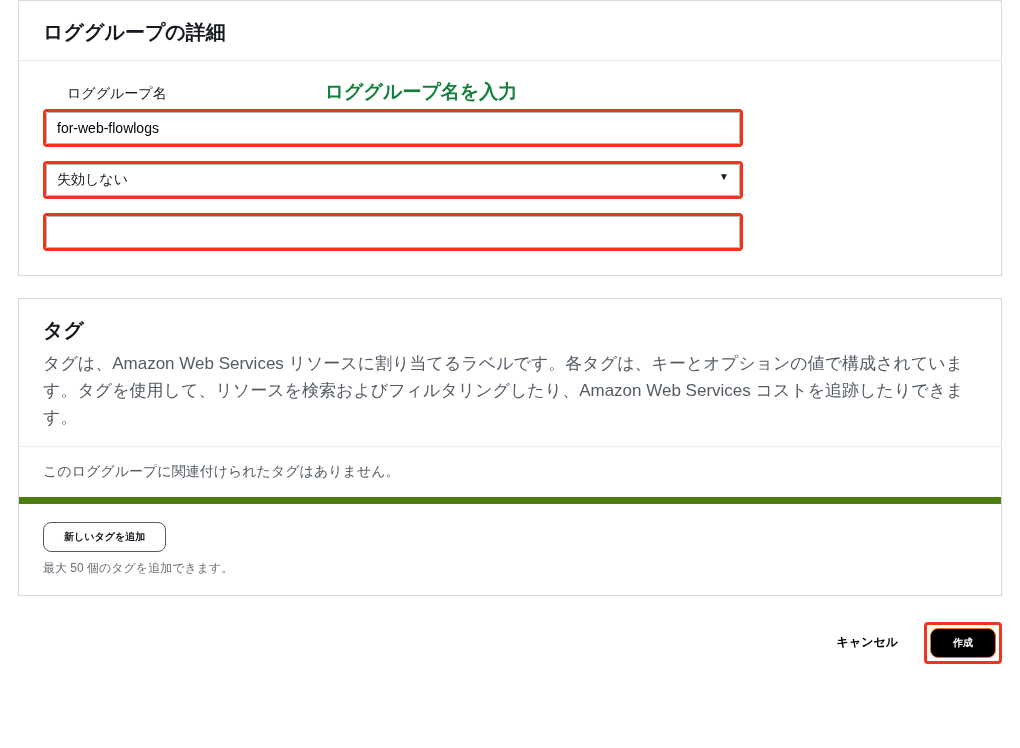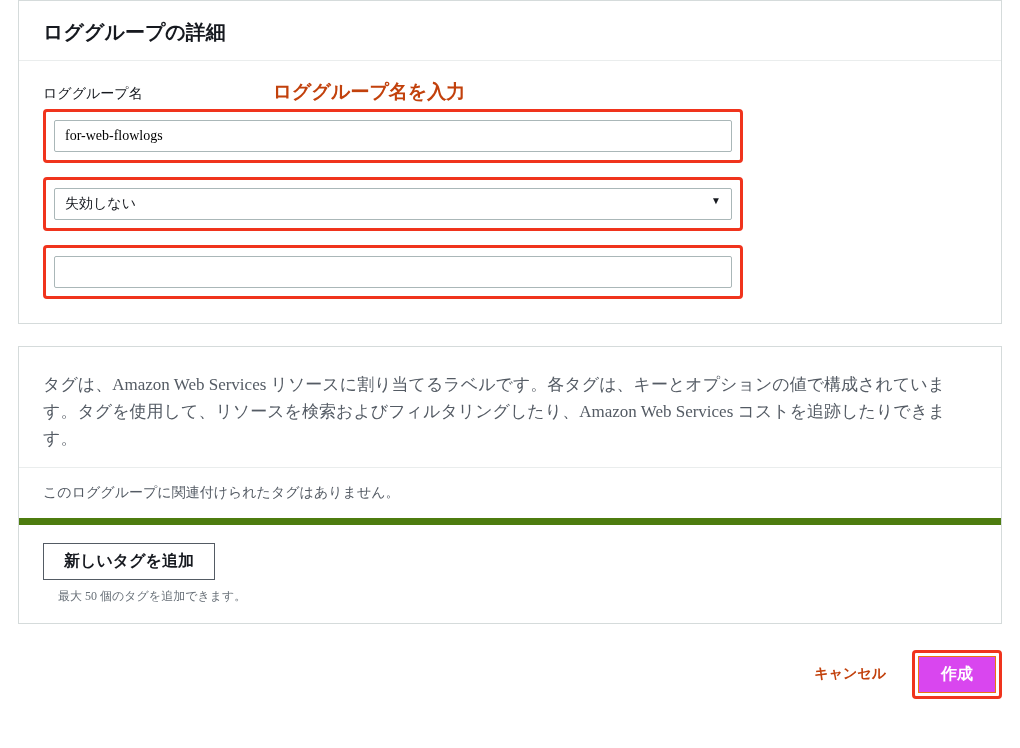--- a/index.html
+++ b/index.html
@@ -1,15 +1,15 @@
 <!DOCTYPE html>
 <html><head>
 <meta charset="utf-8">
 <style>
-  * { box-sizing: border-box; margin: 0; padding: 0; font-family: Liberation Serif, serif; }
+  * { box-sizing: border-box; margin: 0; padding: 0; }
   body {
     font-family: "Amazon Ember", "Helvetica Neue", "Hiragino Sans", "Hiragino Kaku Gothic ProN", Meiryo, Arial, sans-serif;
     background: #ffffff;
     color: #16191f;
     width: 1020px;
     padding: 0 18px 18px 18px;
   }
   .panel {
     border: 1px solid #d5dbdb;
     background: #ffffff;
@@ -31,36 +31,38 @@
     margin-top: 6px;
     font-weight: 400;
   }
   .panel-body {
     padding: 18px 24px 24px 24px;
   }
   .field-group { margin-bottom: 14px; }
   .field-label-row {
     display: flex;
     align-items: baseline;
+    gap: 28px;
     margin-bottom: 4px;
+    margin-left: 24px;
   }
   .field-label {
     font-size: 14px;
     color: #16191f;
     font-weight: 400;
   }
   .annotation {
     font-size: 19px;
     font-weight: 700;
-    color: #c2410c;
+    color: #15803d;
   }
   .hl-box {
     border: 3px solid #f0341d;
     border-radius: 4px;
-    padding: 8px;
+    padding: 0;
     width: 700px;
   }
   .text-input, .select-box {
     width: 100%;
     padding: 6px 10px;
     font-size: 14px;
     border: 1px solid #aab7b8;
     border-radius: 2px;
     background: #ffffff;
     height: 32px;
@@ -80,55 +82,54 @@
     font-size: 14px;
     color: #545b64;
     border-bottom: 7px solid #4d7c0f;
   }
   .tag-actions {
     padding: 18px 24px;
   }
   .btn {
     display: inline-block;
     padding: 7px 20px;
-    font-size: 16px;
+    font-size: 10px;
     font-weight: 700;
-    border-radius: 0;
+    border-radius: 8px;
     cursor: pointer;
     border: 1px solid transparent;
   }
   .btn-outline {
     background: #ffffff;
     border: 1px solid #545b64;
     color: #16191f;
   }
   .hint {
     font-size: 12px;
     color: #687078;
     margin-top: 8px;
-    margin-left: 15px;
   }
   .footer {
     display: flex;
     justify-content: flex-end;
     align-items: center;
     gap: 14px;
     padding: 4px 0;
   }
   .btn-link {
     background: none;
     border: none;
-    font-size: 14px;
+    font-size: 12px;
     font-weight: 700;
-    color: #c2410c;
+    color: #000000;
     cursor: pointer;
     padding: 6px 12px;
   }
   .btn-primary {
-    background: #d946ef;
+    background: #000000;
     color: #ffffff;
     border: 1px solid #ec7211;
     padding: 7px 22px;
   }
   .primary-hl {
     border: 3px solid #f0341d;
     border-radius: 4px;
     padding: 3px;
     display: inline-flex;
   }
@@ -165,20 +166,21 @@
       <div class="hl-box">
         <input type="text" class="text-input" value="" style="">
       </div>
     </div>
 
   </div>
 </div>
 
 <div class="panel">
   <div class="panel-header">
+    <h2>タグ</h2>
     <p class="desc">タグは、Amazon Web Services リソースに割り当てるラベルです。各タグは、キーとオプションの値で構成されています。タグを使用して、リソースを検索およびフィルタリングしたり、Amazon Web Services コストを追跡したりできます。</p>
   </div>
   <div class="tag-empty">このロググループに関連付けられたタグはありません。</div>
   <div class="tag-actions">
     <button class="btn btn-outline">新しいタグを追加</button>
     <div class="hint">最大 50 個のタグを追加できます。</div>
   </div>
 </div>
 
 <div class="footer">

